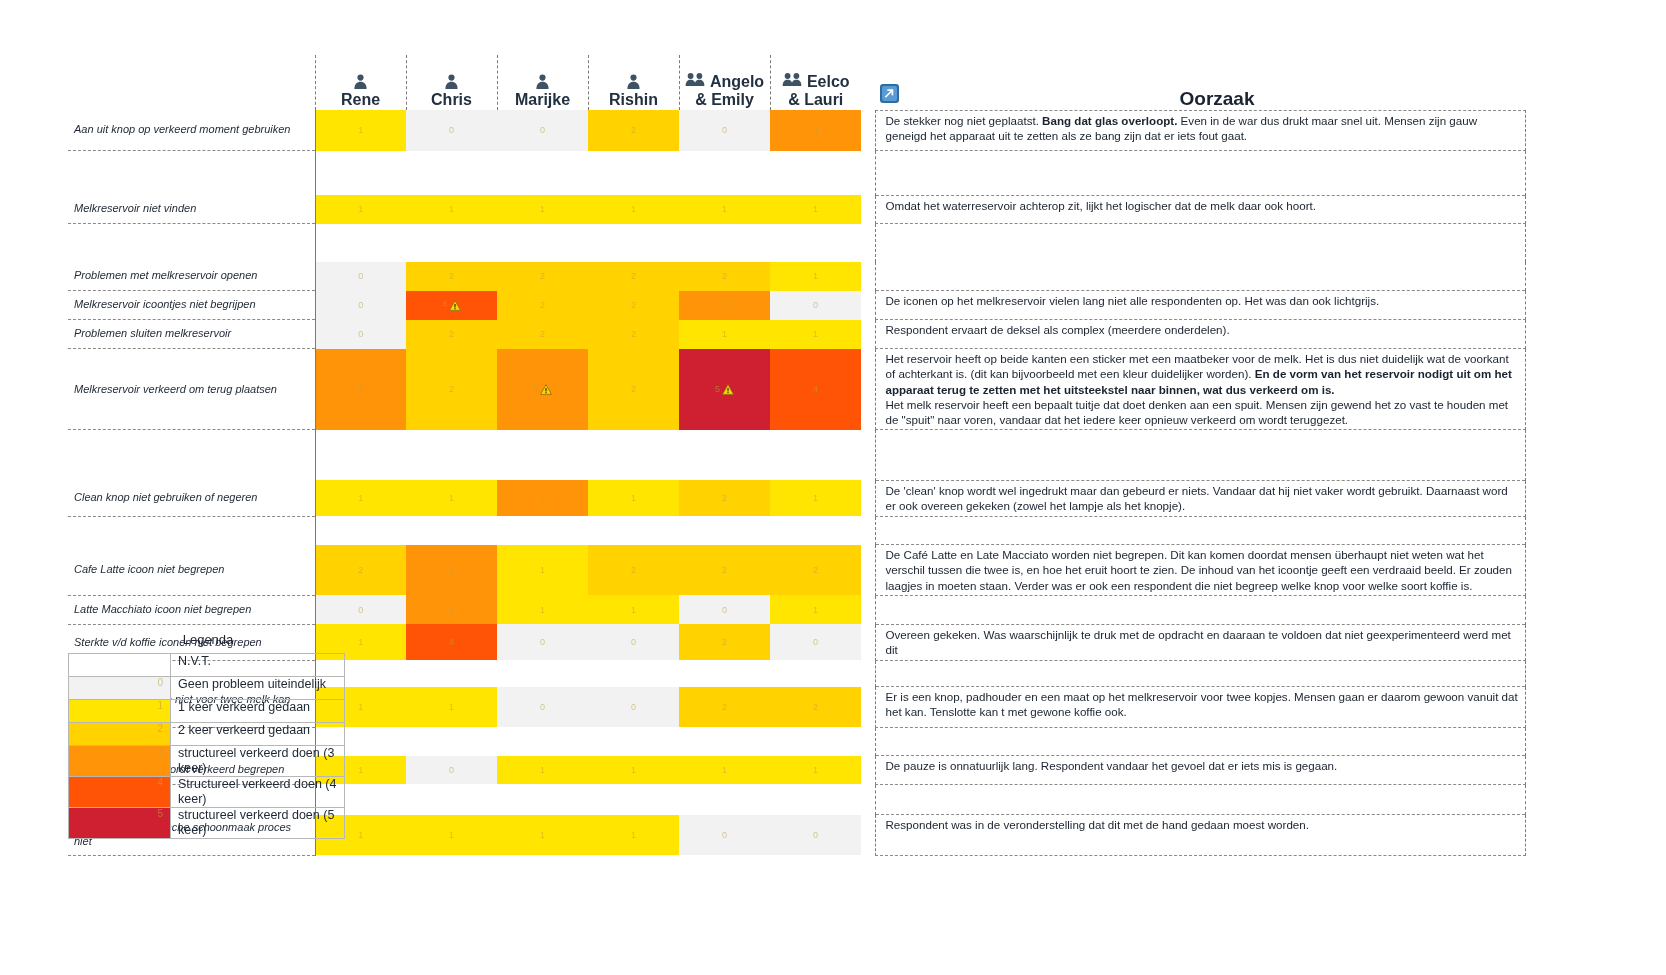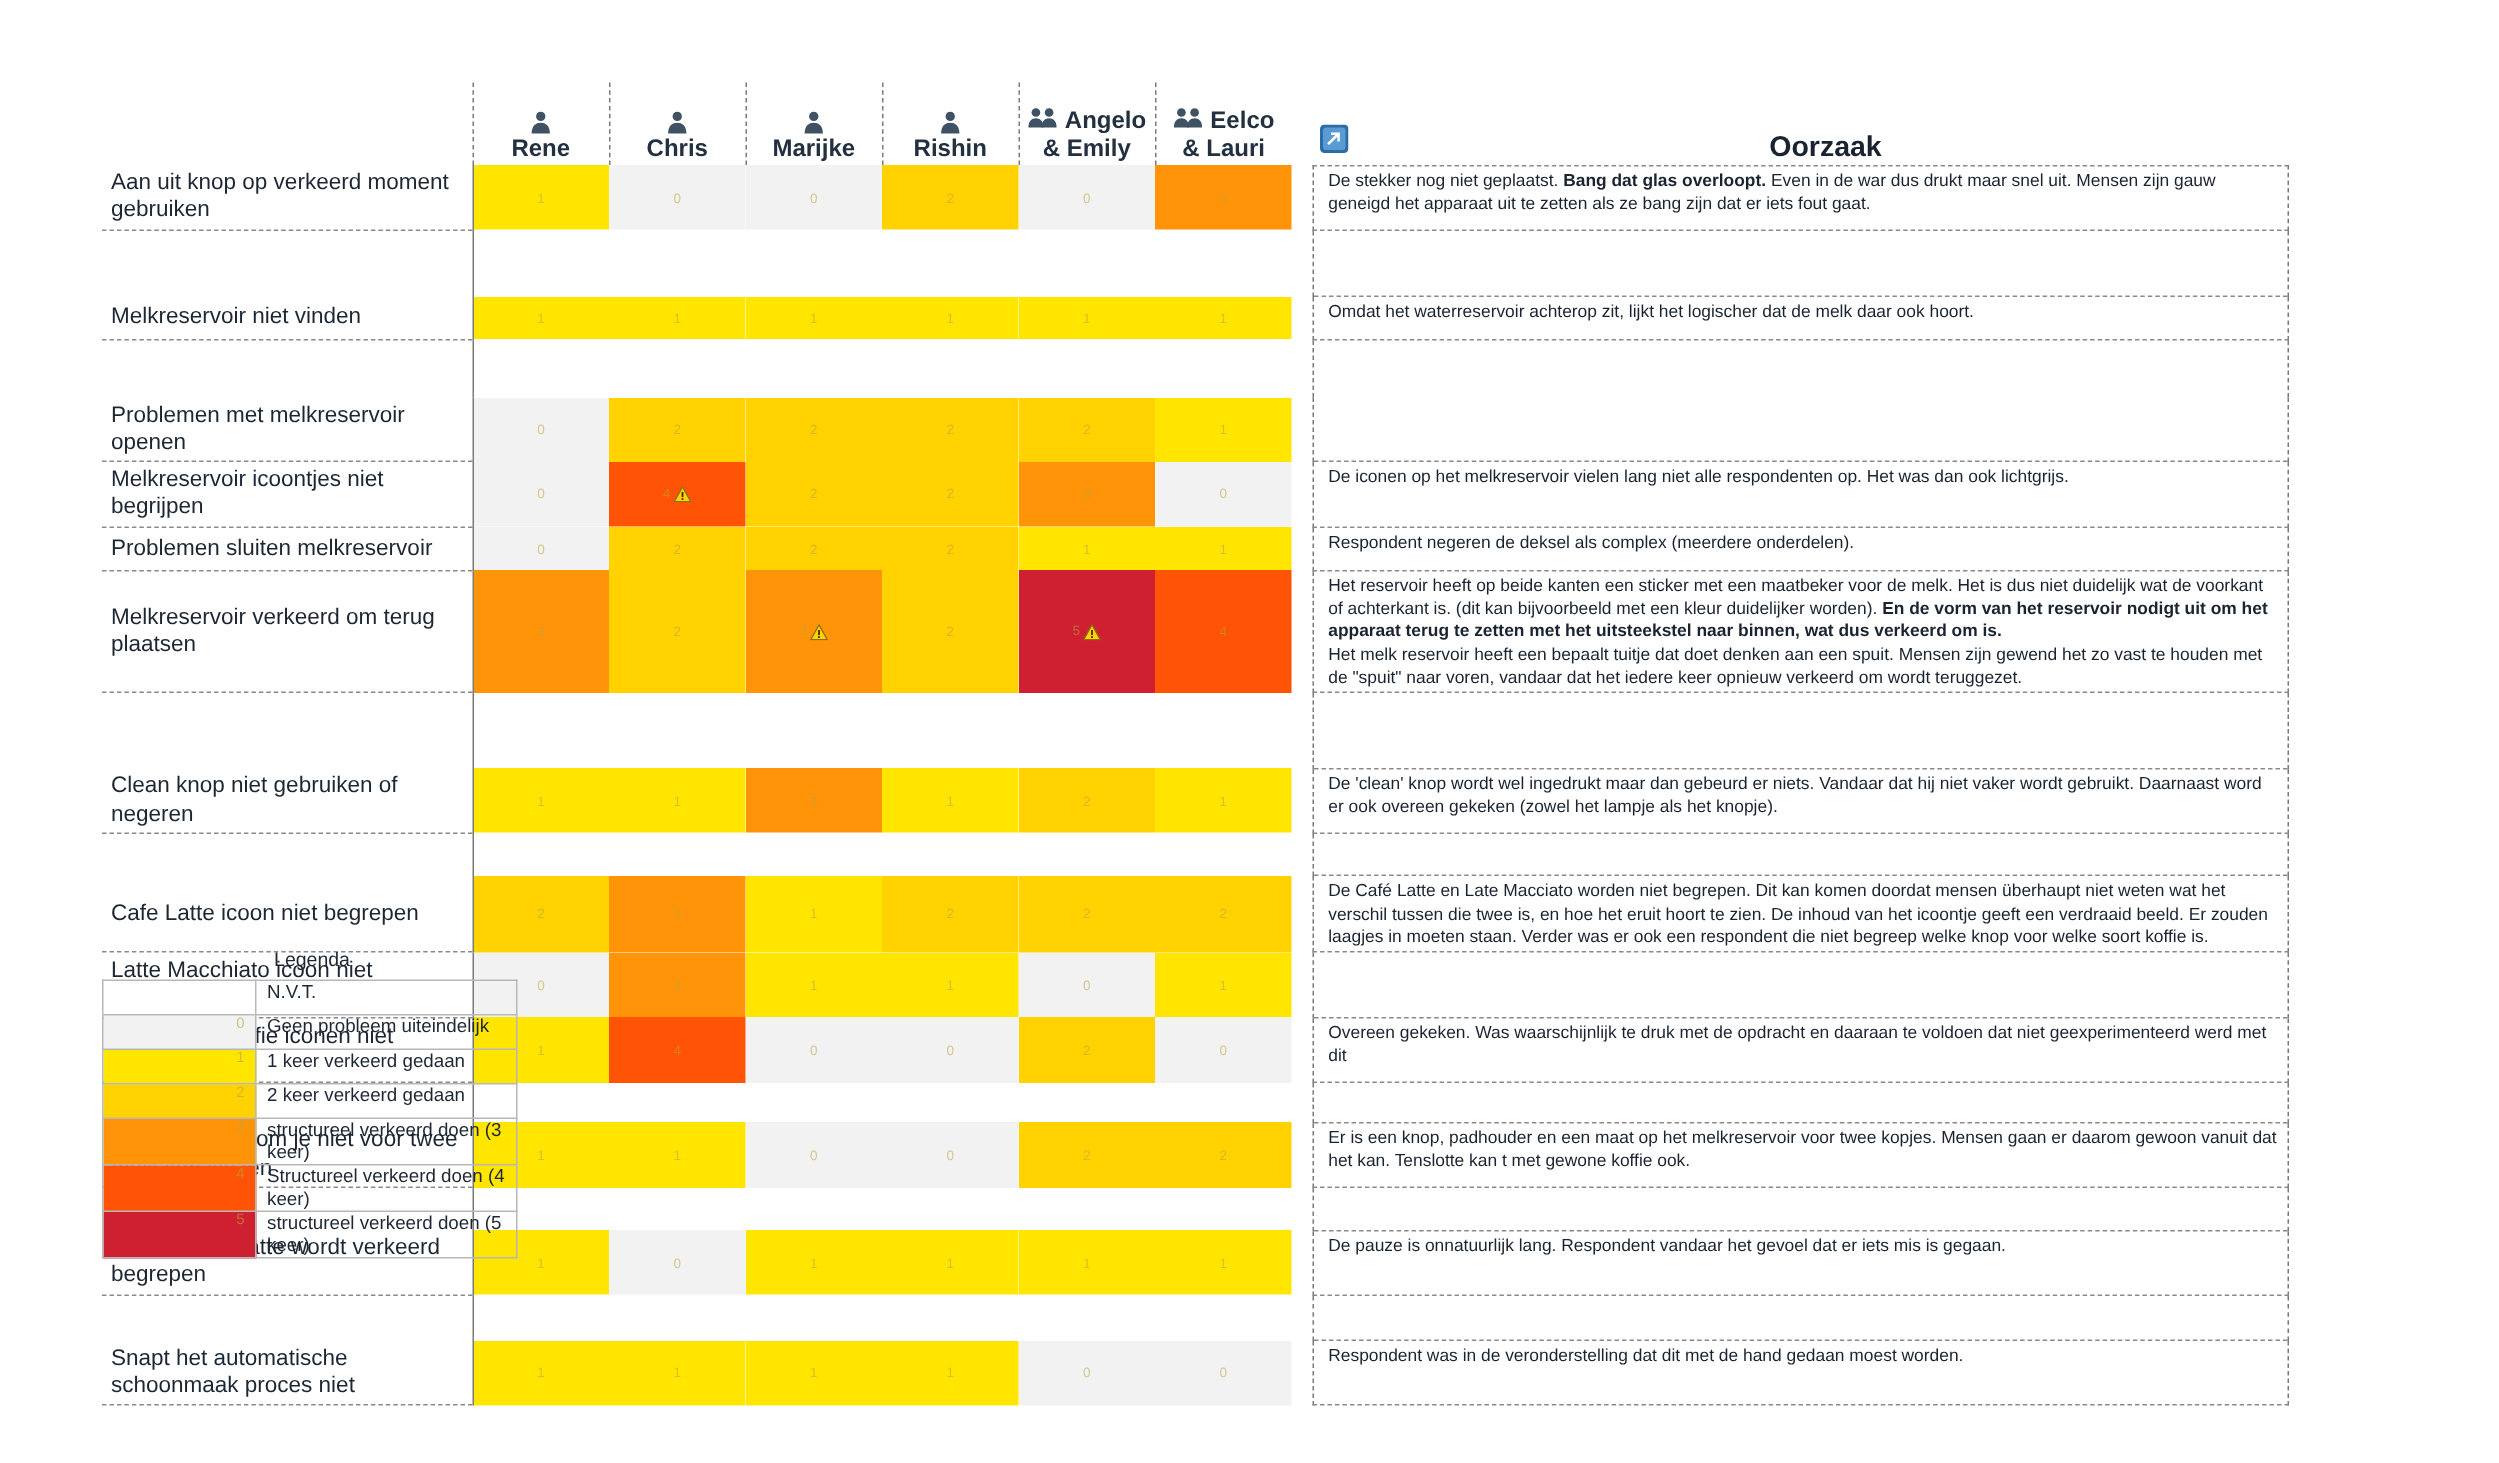--- a/index.html
+++ b/index.html
@@ -37,26 +37,27 @@
   .cause-hdr{
     padding-left:34px;
     font-size:19px;font-weight:bold;color:#1a2330;
     vertical-align:bottom;
     position:relative;
   }
   .cause-hdr .ic{position:absolute;left:5px;bottom:2px;}
 
   
   .rlabel{
-    font-size:15px;color:#1d2733;
+    font-size:11px;color:#1d2733;
     padding:3px 6px 3px 6px;
     border-right:1px solid #7a7a7a;
     border-bottom:1px dashed #8a8a8a;
     line-height:1.22;
     vertical-align:middle;
+    font-style:italic;
   }
   .rlabel.blank{border-bottom:none;}
   .cell{
     border:none;
     text-align:center;
     font-size:9px;
     color:#b9a23c;
     vertical-align:middle;
     position:relative;
   }
@@ -257,21 +258,21 @@
           </tr>
           <tr>
             <td class="rlabel" style="height: 22px;">Problemen sluiten melkreservoir</td>
             <td class="cell" style="background: rgb(242, 242, 242);"><span class="v">0</span></td>
             <td class="cell" style="background: rgb(255, 210, 0);"><span class="v">2</span></td>
             <td class="cell" style="background: rgb(255, 210, 0);"><span class="v">2</span></td>
             <td class="cell" style="background: rgb(255, 210, 0);"><span class="v">2</span></td>
             <td class="cell" style="background: rgb(255, 229, 0);"><span class="v">1</span></td>
             <td class="cell" style="background: rgb(255, 229, 0);"><span class="v">1</span></td>
             <td></td>
-            <td class="cause">Respondent negeren de deksel als complex (meerdere onderdelen).</td>
+            <td class="cause">Respondent ervaart de deksel als complex (meerdere onderdelen).</td>
           </tr>
           <tr>
             <td class="rlabel" style="height: 22px;">Melkreservoir verkeerd om terug plaatsen</td>
             <td class="cell" style="background: rgb(255, 148, 8);"><span class="v">3</span></td>
             <td class="cell" style="background: rgb(255, 210, 0);"><span class="v">2</span></td>
             <td class="cell" style="background: rgb(255, 148, 8);"><span class="v">3</span><span><svg class="warn" width="12" height="11" viewBox="0 0 12 11">
                   <path d="M6 0.6 L11.5 10.4 L0.5 10.4 Z" fill="#ffd200" stroke="#8a6d1a" stroke-width="0.8" stroke-linejoin="round"></path>
                   <rect x="5.4" y="4" width="1.2" height="3.4" fill="#3a2f00"></rect>
                   <rect x="5.4" y="8.1" width="1.2" height="1.2" fill="#3a2f00"></rect>
                 </svg></span></td>

